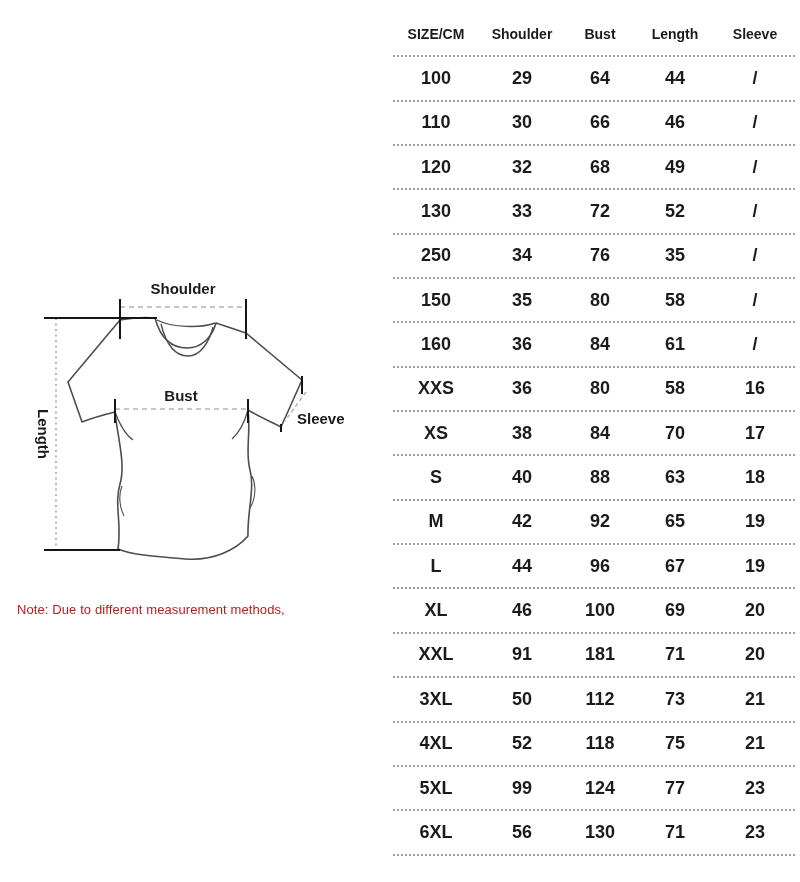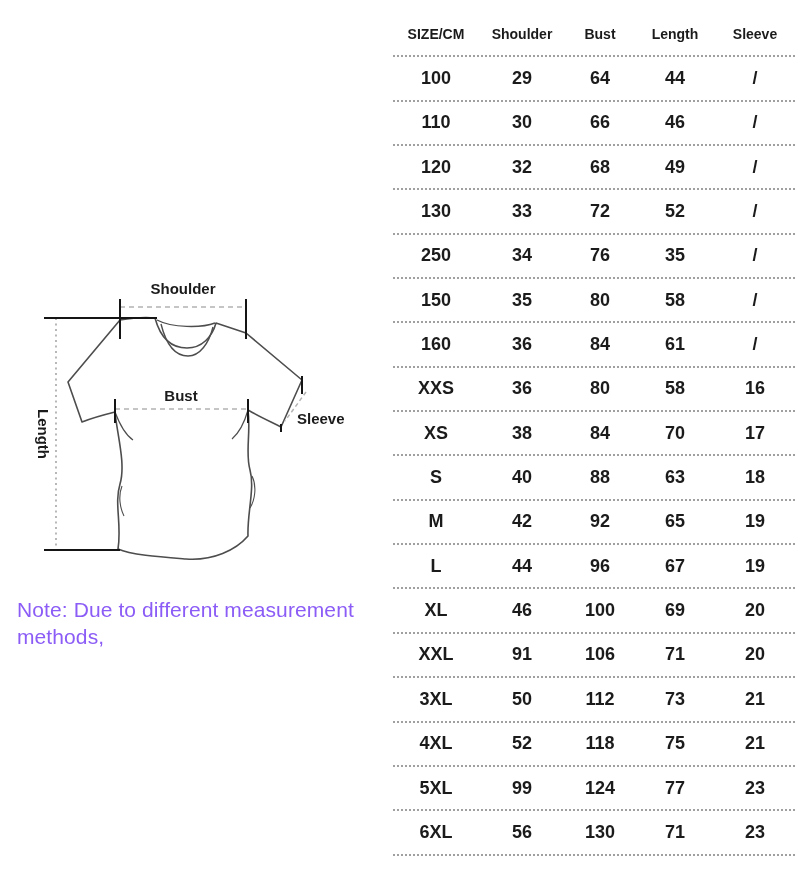--- a/index.html
+++ b/index.html
@@ -27,23 +27,23 @@
     font-weight: 600;
     fill: #1b1b1b;
   }
 
   
   .note {
     position: absolute;
     left: 17px;
     top: 596px;
     width: 360px;
-    font-size: 21px;
+    font-size: 13px;
     line-height: 27px;
-    color: #8b5cf6;
+    color: #b91c1c;
     letter-spacing: 0.1px;
   }
 
   
   .size-table {
     position: absolute;
     left: 393px;
     top: 13px;
     width: 402px;
   }
@@ -216,21 +216,21 @@
         <div class="trow">
           <span class="cell">XL</span>
           <span class="cell">46</span>
           <span class="cell">100</span>
           <span class="cell">69</span>
           <span class="cell">20</span>
         </div>
         <div class="trow">
           <span class="cell">XXL</span>
           <span class="cell">91</span>
-          <span class="cell">106</span>
+          <span class="cell">181</span>
           <span class="cell">71</span>
           <span class="cell">20</span>
         </div>
         <div class="trow">
           <span class="cell">3XL</span>
           <span class="cell">50</span>
           <span class="cell">112</span>
           <span class="cell">73</span>
           <span class="cell">21</span>
         </div>

